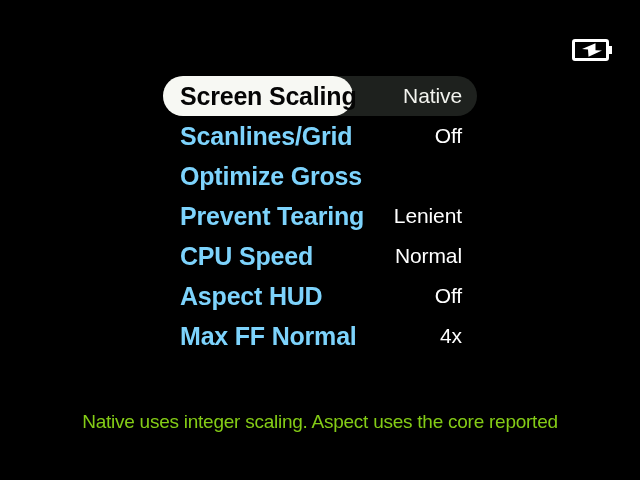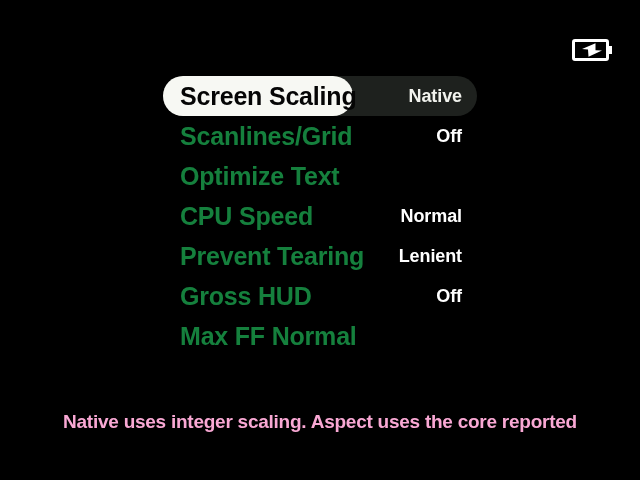--- a/index.html
+++ b/index.html
@@ -63,34 +63,34 @@
     background: #f7f8f3;
   }
   .menu-row .label {
     position: absolute;
     left: 180px;
     top: 0;
     height: 40px;
     line-height: 40px;
     font-size: 25px;
     font-weight: bold;
-    color: #15803d;
+    color: #7dd3fc;
     letter-spacing: -0.2px;
     white-space: nowrap;
   }
   .menu-row .value {
     position: absolute;
     left: 240px;
     width: 222px;
     top: 0;
     height: 40px;
     line-height: 40px;
     text-align: right;
-    font-size: 18px;
-    font-weight: bold;
+    font-size: 21px;
+    font-weight: normal;
     color: #ffffff;
     letter-spacing: -0.1px;
     white-space: nowrap;
   }
   .menu-row.selected .label {
     color: #050505;
   }
   .menu-row.selected .value {
     color: #f2f3ee;
   }
@@ -99,22 +99,22 @@
   #footer-help {
     position: absolute;
     left: 0;
     top: 410px;
     width: 640px;
     text-align: center;
   }
   #footer-help .help-line {
     display: block;
     font-size: 19px;
-    font-weight: bold;
-    color: #f9a8d4;
+    font-weight: normal;
+    color: #84cc16;
     line-height: 23px;
     letter-spacing: -0.25px;
     white-space: nowrap;
   }
 </style>
 </head>
 <body>
 
 <div id="screen">
 
@@ -136,40 +136,41 @@
       <span class="label">Screen Scaling</span>
       <span class="value">Native</span>
     </div>
 
     <div class="menu-row">
       <span class="label">Scanlines/Grid</span>
       <span class="value">Off</span>
     </div>
 
     <div class="menu-row">
-      <span class="label">Optimize Text</span>
+      <span class="label">Optimize Gross</span>
+    </div>
+
+    <div class="menu-row">
+      <span class="label">Prevent Tearing</span>
+      <span class="value">Lenient</span>
     </div>
 
     <div class="menu-row">
       <span class="label">CPU Speed</span>
       <span class="value">Normal</span>
     </div>
 
     <div class="menu-row">
-      <span class="label">Prevent Tearing</span>
-      <span class="value">Lenient</span>
-    </div>
-
-    <div class="menu-row">
-      <span class="label">Gross HUD</span>
+      <span class="label">Aspect HUD</span>
       <span class="value">Off</span>
     </div>
 
     <div class="menu-row">
       <span class="label">Max FF Normal</span>
+      <span class="value">4x</span>
     </div>
 
   </div>
 
   <div id="footer-help">
     <span class="help-line">Native uses integer scaling. Aspect uses the core reported</span>
   </div>
 
 </div>
 

